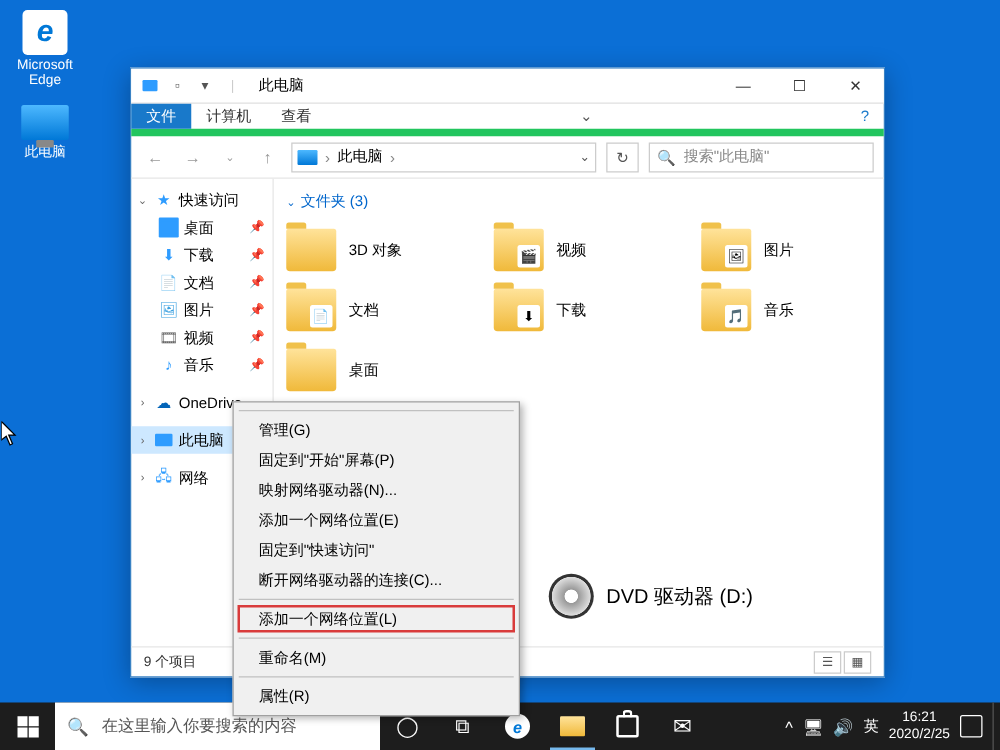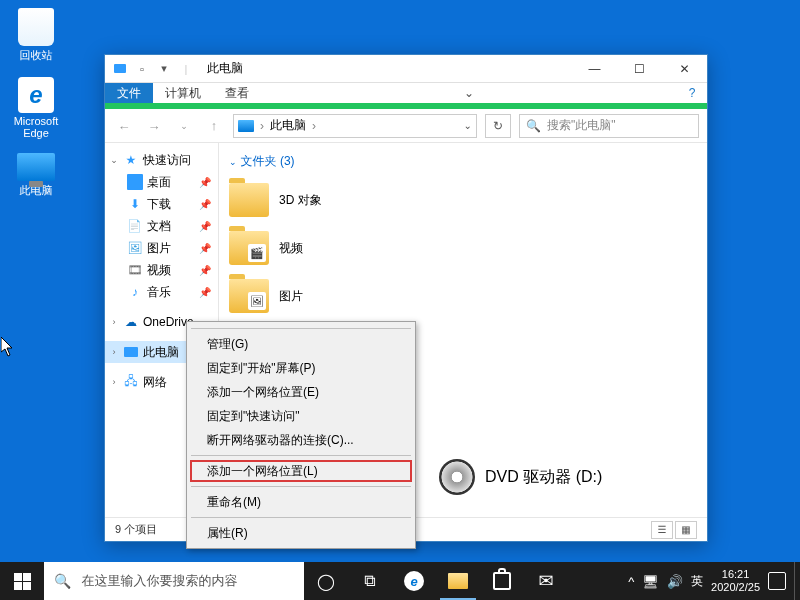--- a/index.html
+++ b/index.html
@@ -57,21 +57,21 @@
 .ic-doc { color: #555; }
 .ic-pic { color: #3aa0e0; }
 .ic-vid { color: #555; }
 .ic-mus { color: #2e9cff; }
 .ic-od { color: #0364b8; }
 .ic-net { color: #2e9cff; }
 
 
 .content { flex: 1; padding: 6px 10px; font-size: 12px; overflow: hidden; position: relative; }
 .section-hdr { color: #0066cc; font-size: 12px; display: flex; align-items: center; gap: 4px; margin: 4px 0 8px; cursor: pointer; }
-.fgrid { display: grid; grid-template-columns: 1fr; gap: 4px 30px; }
+.fgrid { display: grid; grid-template-columns: 1fr 1fr 1fr; gap: 4px 30px; }
 .fitem { display: flex; align-items: center; gap: 10px; height: 44px; cursor: pointer; }
 .fitem .folder { width: 40px; height: 34px; background: linear-gradient(#ffe39a, #f0b93a); border-radius: 2px 2px 3px 3px; position: relative; flex-shrink: 0; }
 .fitem .folder::before { content: ""; position: absolute; top: -5px; left: 0; width: 16px; height: 5px; background: #f0c14b; border-radius: 2px 2px 0 0; }
 .fitem .folder .ov { position: absolute; bottom: 3px; right: 3px; width: 18px; height: 18px; display: flex; align-items: center; justify-content: center; font-size: 11px; background: #fff; border-radius: 2px; }
 .fitem .lbl { font-size: 12px; }
 .drive-row { display: flex; align-items: center; gap: 10px; height: 48px; }
 .drive-row .dvd { width: 36px; height: 36px; border-radius: 50%; background: radial-gradient(circle at 50% 50%, #fff 20%, #999 22%, #ddd 60%, #333 62%); position: relative; flex-shrink: 0; }
 .drive-row .dtxt { font-size: 16px; }
 
 
@@ -108,24 +108,20 @@
 .taskbar .tray .notif { width: 18px; height: 18px; border: 1.5px solid #fff; border-radius: 2px; cursor: pointer; }
 .taskbar .showdt { width: 6px; border-left: 1px solid #555; cursor: pointer; }
 .win-logo { display: grid; grid-template-columns: 8px 8px; grid-template-rows: 8px 8px; gap: 1px; }
 .win-logo span { background: #fff; }
 </style>
 </head>
 <body>
 
 <div class="desktop-icons">
   <div class="di">
-    <div class="ic recycle"></div>
-    <div>回收站</div>
-  </div>
-  <div class="di">
     <div class="ic edge"></div>
     <div>Microsoft Edge</div>
   </div>
   <div class="di">
     <div class="ic pc"></div>
     <div>此电脑</div>
   </div>
 </div>
 
 <div class="win">
@@ -300,20 +296,21 @@
       <div class="v">☰</div>
       <div class="v">▦</div>
     </div>
   </div>
 </div>
 
 <div class="ctx" id="ctx">
     <div class="sep"></div>
     <div class="mi">管理(G)</div>
     <div class="mi">固定到"开始"屏幕(P)</div>
+    <div class="mi">映射网络驱动器(N)...</div>
     <div class="mi">添加一个网络位置(E)</div>
     <div class="mi">固定到"快速访问"</div>
     <div class="mi">断开网络驱动器的连接(C)...</div>
     <div class="sep"></div>
     <div class="mi hl">添加一个网络位置(L)</div>
     <div class="sep"></div>
     <div class="mi">重命名(M)</div>
     <div class="sep"></div>
     <div class="mi">属性(R)</div>
   </div>

